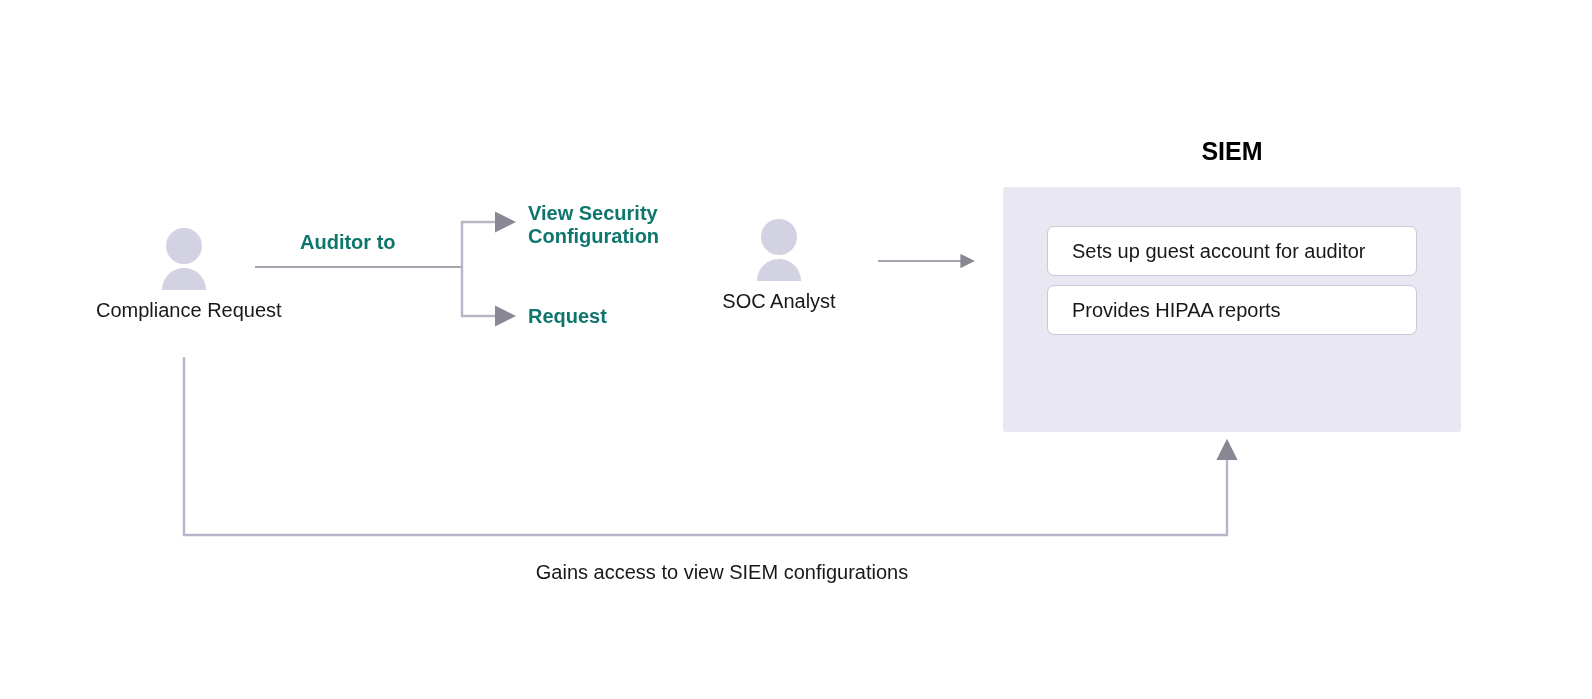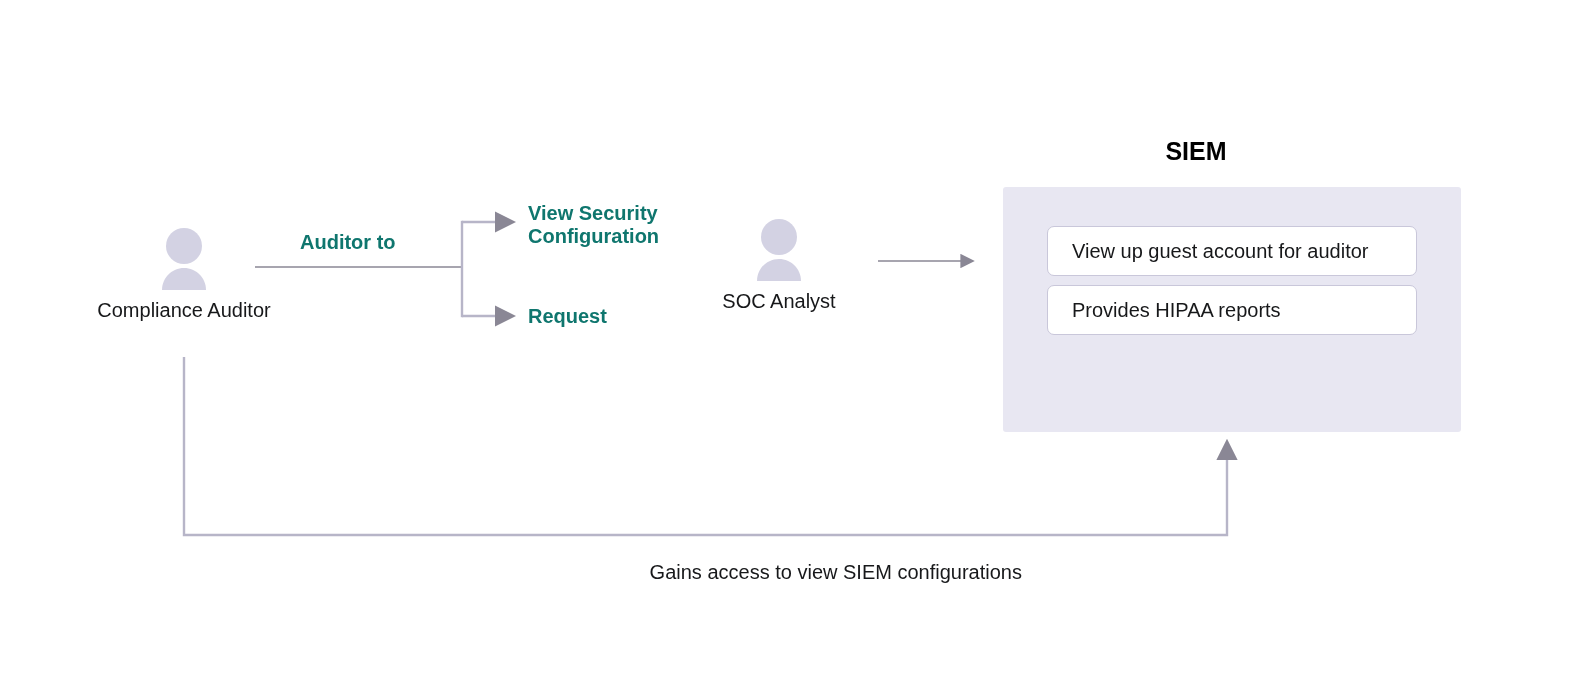--- a/index.html
+++ b/index.html
@@ -130,42 +130,42 @@
     <path d="M878,261 L962,261" stroke="#8a8795" stroke-width="1.6" fill="none" marker-end="url(#ah-right)"></path>
 
     <path d="M184,357 L184,535 L1227,535 L1227,458" stroke="#b7b5c8" stroke-width="2.4" fill="none" stroke-linejoin="miter" marker-end="url(#ah-up)"></path>
   </svg>
 
   <div class="actor" style="left:96px; top:228px; width:176px;">
     <svg class="person-icon" width="56" height="62" viewBox="0 0 56 62" xmlns="http://www.w3.org/2000/svg">
       <circle cx="28" cy="18" r="18" fill="#d3d2e3"></circle>
       <path d="M28,40 C40.2,40 50,49.8 50,62 L6,62 C6,49.8 15.8,40 28,40 Z" fill="#d3d2e3"></path>
     </svg>
-    <div class="actor-label">Compliance Auditor</div>
+    <div class="actor-label">Compliance Request</div>
   </div>
 
   <div class="actor" style="left:691px; top:219px; width:176px;">
     <svg class="person-icon" width="56" height="62" viewBox="0 0 56 62" xmlns="http://www.w3.org/2000/svg">
       <circle cx="28" cy="18" r="18" fill="#d3d2e3"></circle>
       <path d="M28,40 C40.2,40 50,49.8 50,62 L6,62 C6,49.8 15.8,40 28,40 Z" fill="#d3d2e3"></path>
     </svg>
     <div class="actor-label">SOC Analyst</div>
   </div>
 
   <div class="edge-label" style="left:300px; top:231px;">Auditor to</div>
 
   <div class="edge-label" style="left:528px; top:202px;">View Security
 Configuration</div>
 
   <div class="edge-label" style="left:528px; top:305px;">Request</div>
 
-  <div class="loop-label" style="left:422px; top:560px; width:600px;text-align:right;">Gains access to view SIEM configurations</div>
+  <div class="loop-label" style="left:422px; top:560px; width:600px;">Gains access to view SIEM configurations</div>
 
-  <div class="group-title" style="left:967px; top:137px; width:458px;">SIEM</div>
+  <div class="group-title" style="left:1003px; top:137px; width:458px;">SIEM</div>
 
   <div class="group-panel"></div>
 
   <div class="card-stack">
-    <div class="card">View up guest account for auditor</div>
+    <div class="card">Sets up guest account for auditor</div>
     <div class="card">Provides HIPAA reports</div>
   </div>
 
 </div>
 
 </body></html>

